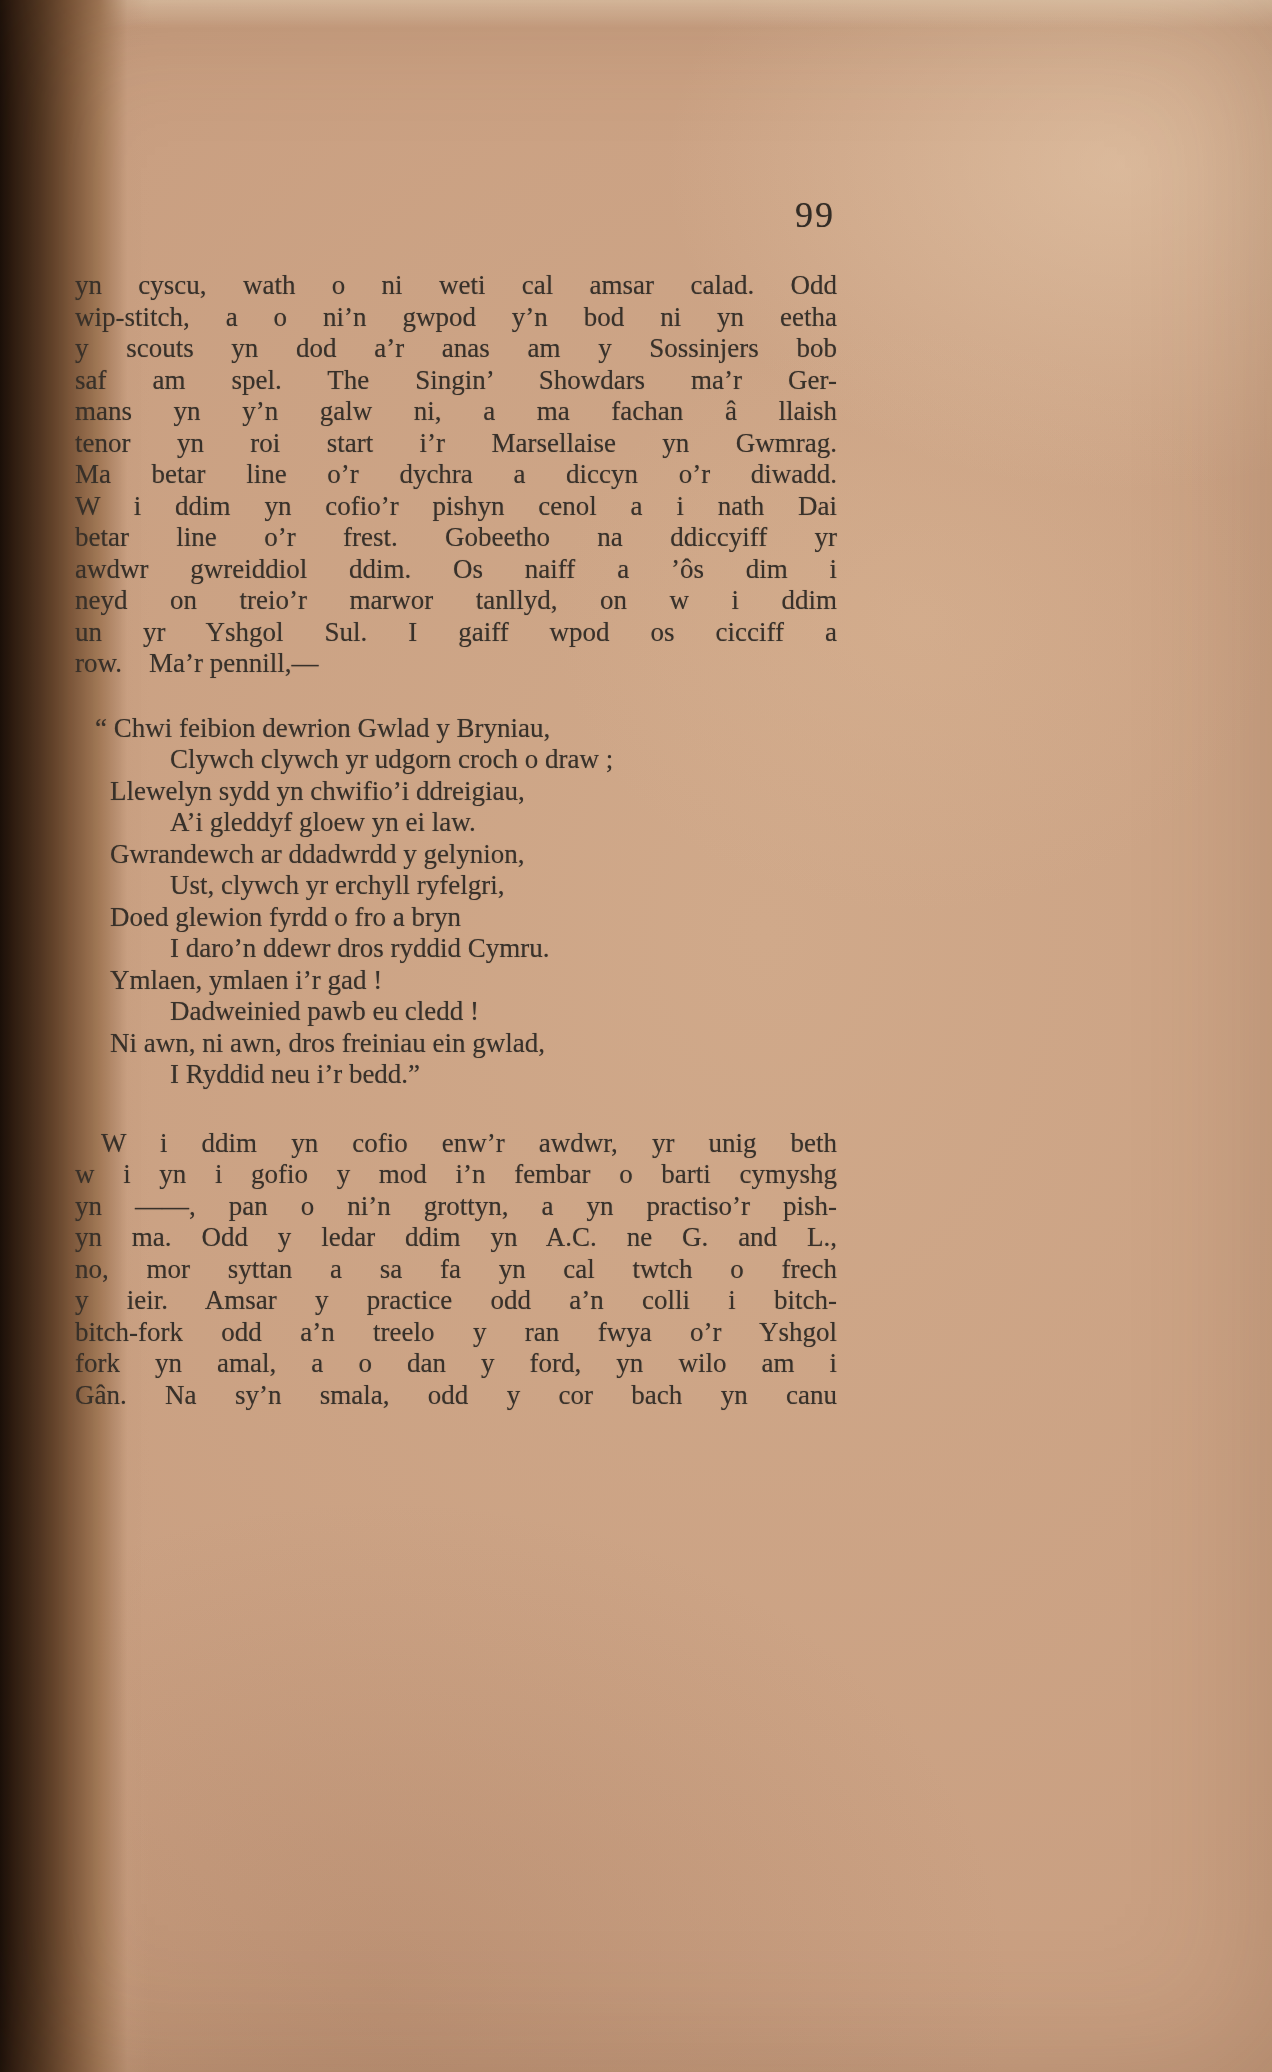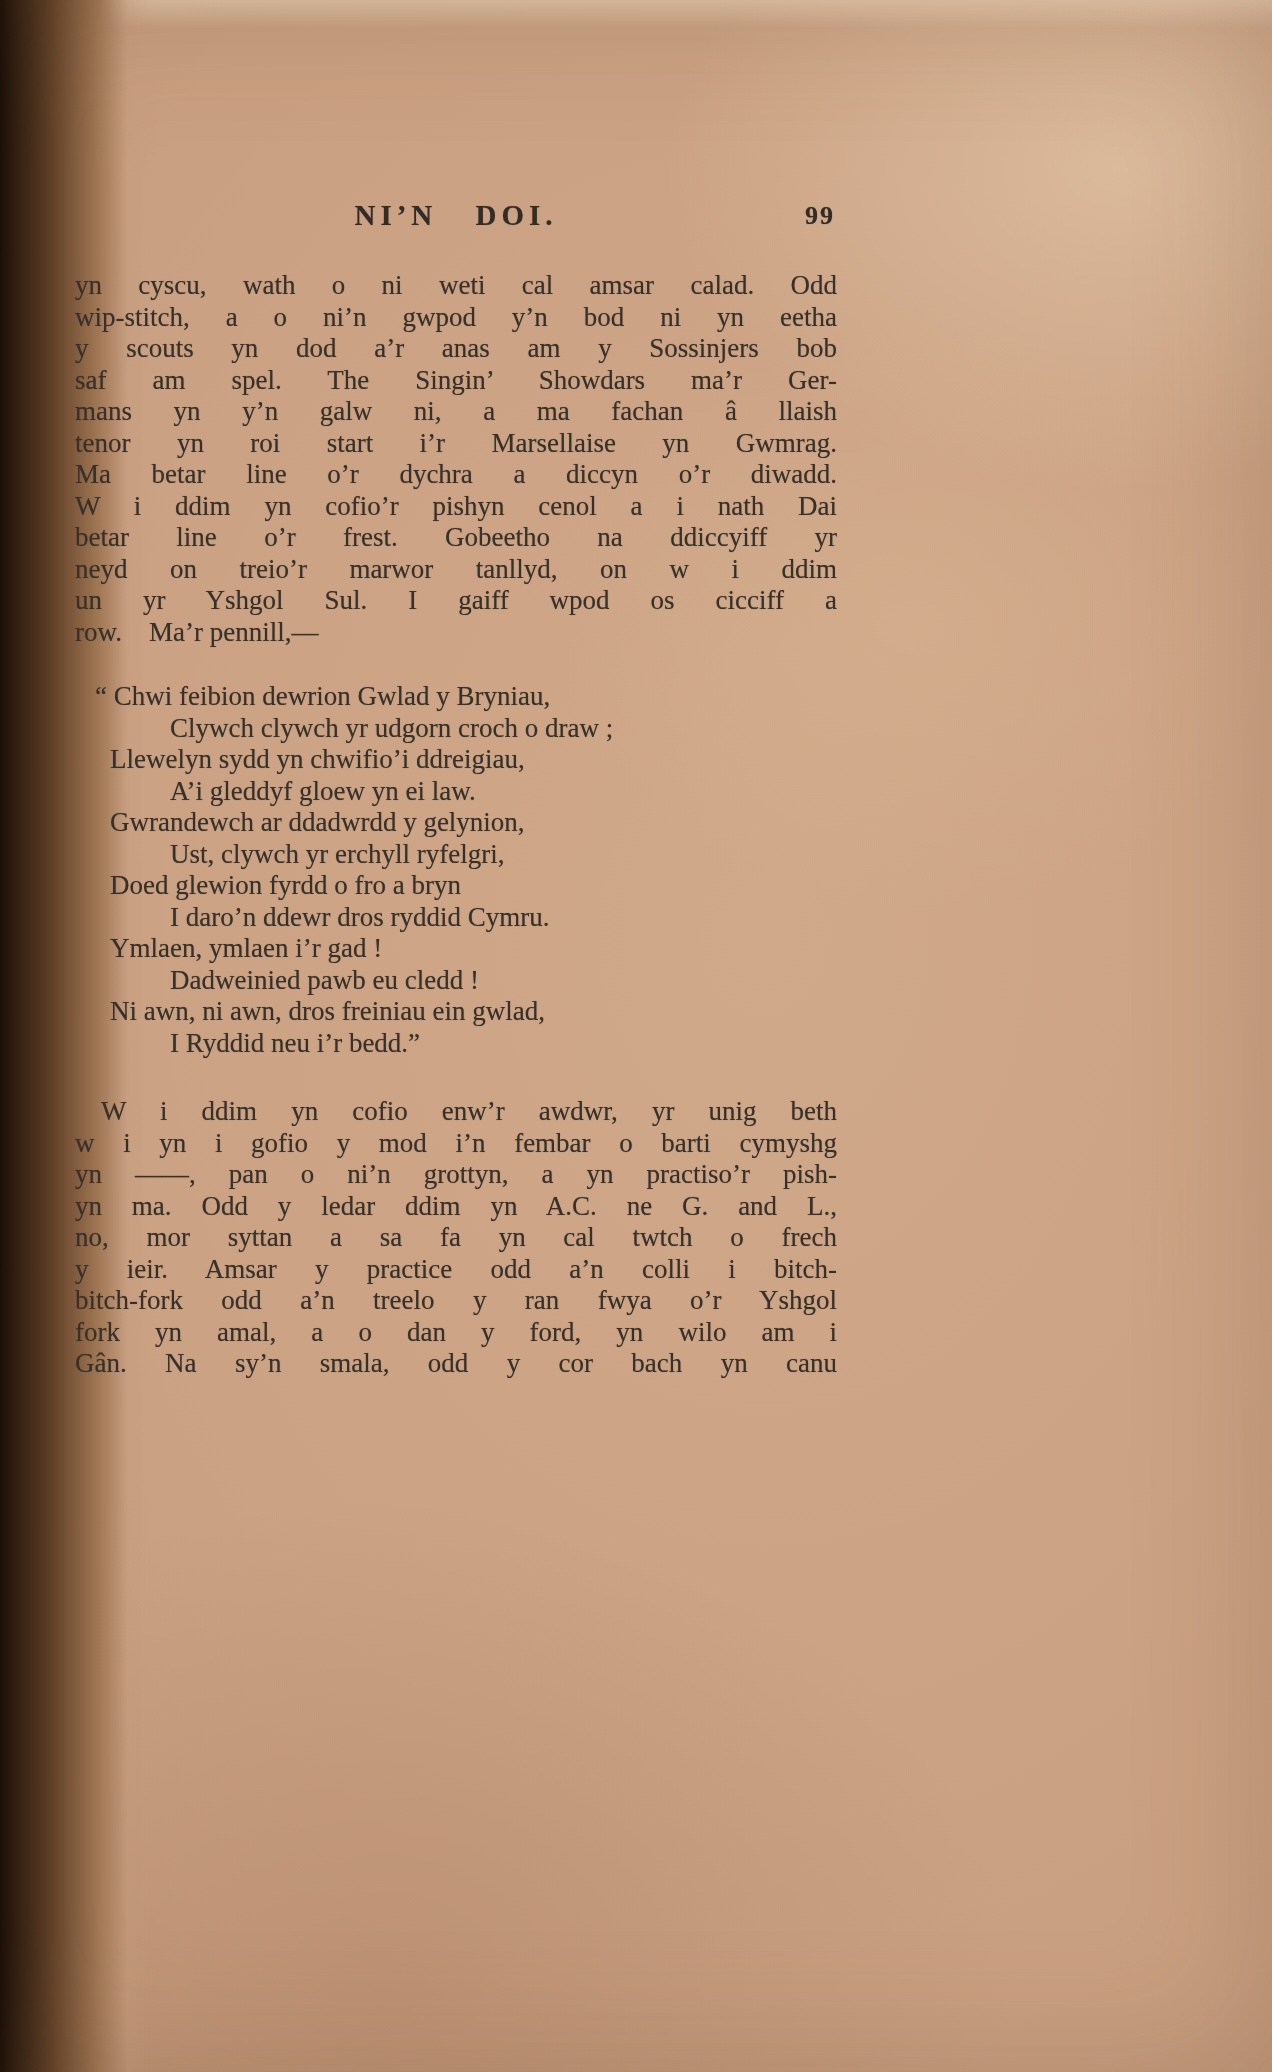--- a/index.html
+++ b/index.html
@@ -46,22 +46,22 @@
     position: absolute; left: 0; right: 0; top: 0;
     text-align: center;
     font-weight: bold;
     font-size: 29px;
     letter-spacing: 5px;
     word-spacing: 26px;
     color: #332c25;
   }
   .pagenum {
     position: absolute; right: 2px; top: 0;
-    font-weight: bold;
-    font-size: 26px;
+    font-weight: normal;
+    font-size: 36px;
     letter-spacing: 2px;
     color: #332c25;
   }
   .line { text-align: justify; text-align-last: justify; white-space: normal; }
   .line.noj { text-align-last: left; }
   .line.ind { text-indent: 26px; }
   .poem { margin-top: 33px; margin-bottom: 37px; }
   .pline { text-align: center; text-align-last: left; }
   .pv0 { margin-left: 35px; }
   .pv1 { margin-left: 95px; }
@@ -70,34 +70,34 @@
 </head>
 <body>
 
 <div class="page">
   <div class="top-light"></div>
   <div class="spine"></div>
 
   <div class="content">
 
     <div class="header">
-      <span class="title">NI’N DOI.</span>
       <span class="pagenum">99</span>
     </div>
 
     <div class="para">
       <div class="line">yn cyscu, wath o ni weti cal amsar calad. Odd</div>
       <div class="line">wip-stitch, a o ni’n gwpod y’n bod ni yn eetha</div>
       <div class="line">y scouts yn dod a’r anas am y Sossinjers bob</div>
       <div class="line">saf am spel. The Singin’ Showdars ma’r Ger-</div>
       <div class="line">mans yn y’n galw ni, a ma fachan â llaish</div>
       <div class="line">tenor yn roi start i’r Marsellaise yn Gwmrag.</div>
       <div class="line">Ma betar line o’r dychra a diccyn o’r diwadd.</div>
       <div class="line">W i ddim yn cofio’r pishyn cenol a i nath Dai</div>
       <div class="line">betar line o’r frest. Gobeetho na ddiccyiff yr</div>
+      <div class="line">awdwr gwreiddiol ddim. Os naiff a ’ôs dim i</div>
       <div class="line">neyd on treio’r marwor tanllyd, on w i ddim</div>
       <div class="line">un yr Yshgol Sul. I gaiff wpod os cicciff a</div>
       <div class="line noj">row. Ma’r pennill,—</div>
     </div>
 
     <div class="poem">
       <div class="pline pvq">“ Chwi feibion dewrion Gwlad y Bryniau,</div>
       <div class="pline pv1">Clywch clywch yr udgorn croch o draw ;</div>
       <div class="pline pv0">Llewelyn sydd yn chwifio’i ddreigiau,</div>
       <div class="pline pv1">A’i gleddyf gloew yn ei law.</div>

